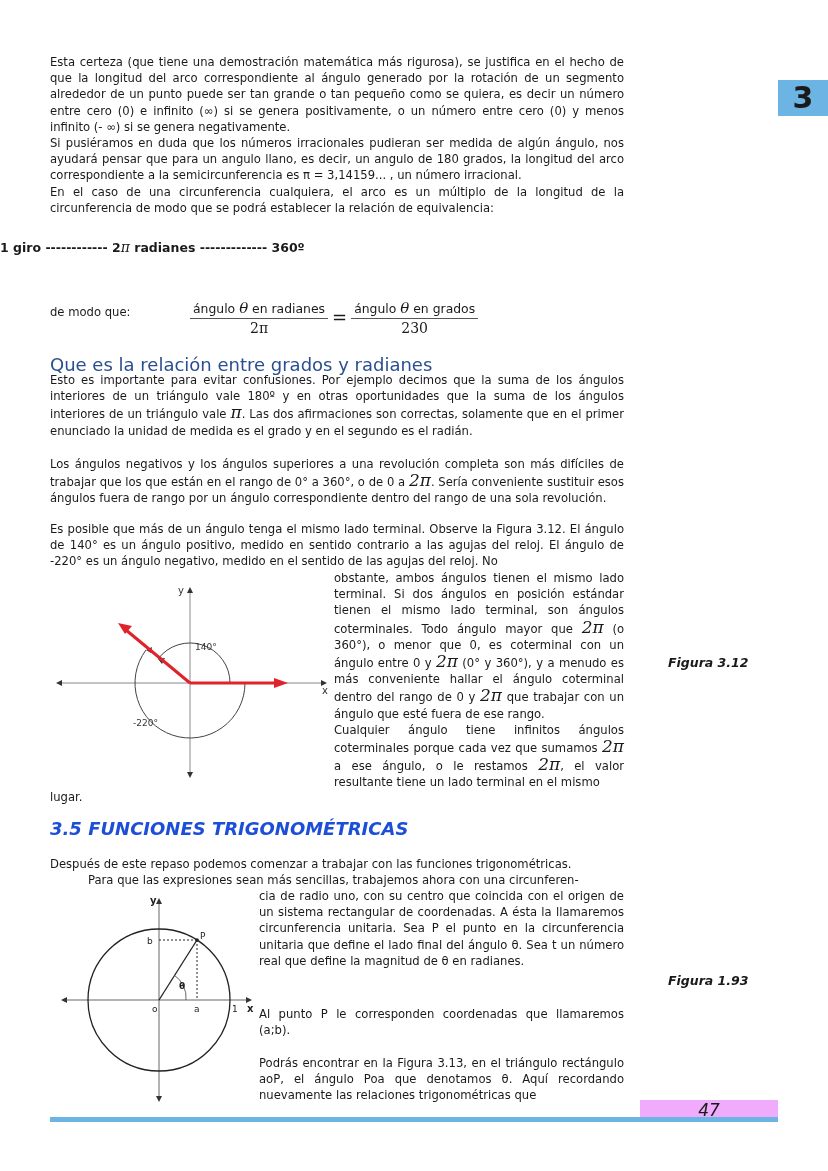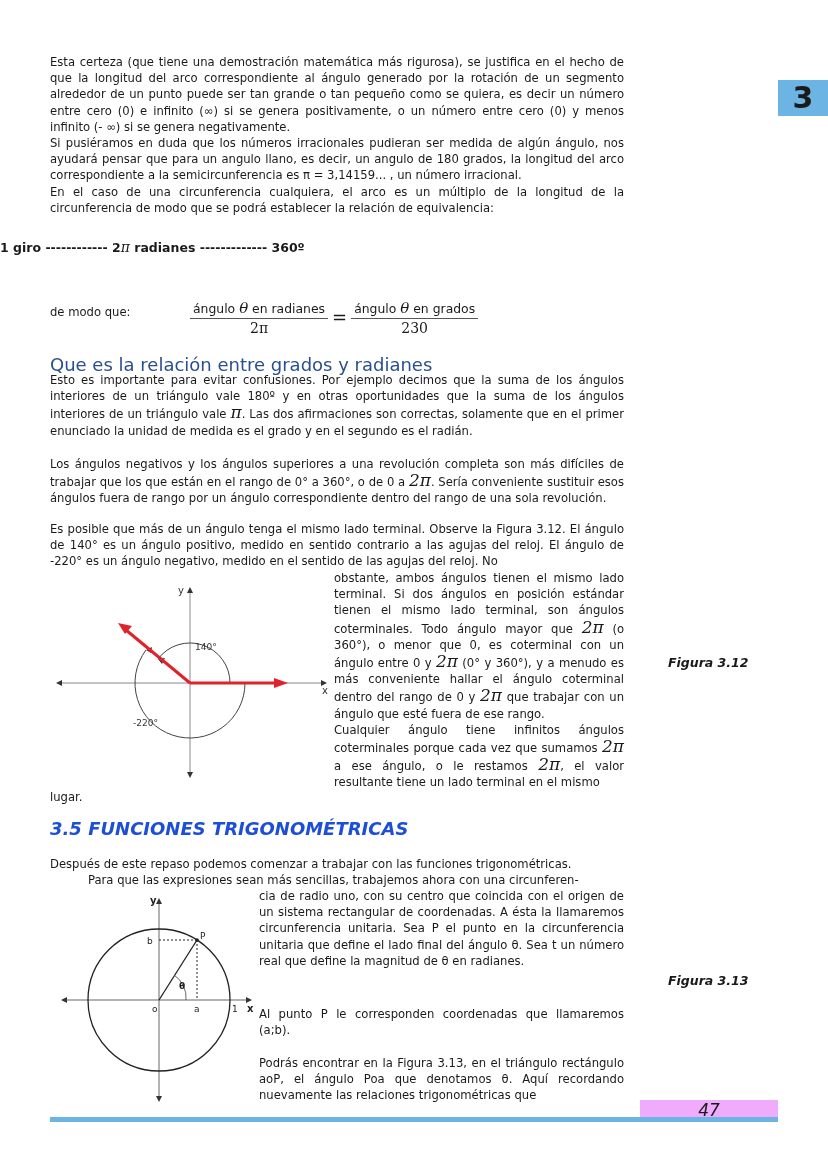--- a/index.html
+++ b/index.html
@@ -125,16 +125,16 @@
   <path d="M131,105 A27,27 0 0,0 119,80" fill="none" stroke="#444" stroke-width="0.8"></path>
   <text x="95" y="9" font-size="10" font-weight="bold" fill="#222">y</text>
   <text x="192" y="117" font-size="10" font-weight="bold" fill="#222">x</text>
   <text x="145" y="44" font-size="9" fill="#222">P</text>
   <text x="92" y="49" font-size="9" fill="#222">b</text>
   <text x="97" y="117" font-size="9" fill="#222">o</text>
   <text x="139" y="117" font-size="9" fill="#222">a</text>
   <text x="177" y="117" font-size="9" fill="#222">1</text>
   <text x="124" y="94" font-size="9" font-weight="bold" fill="#222">θ</text>
 </svg>
-<div class="fig-label" style="left:668px; top:973px;">Figura 3.13</div>
+<div class="fig-label" style="left:668px; top:973px;">Figura 1.93</div>
 
 <div class="page-box"><span>47</span></div>
 <div class="footer-line"></div>
 
 </body></html>

